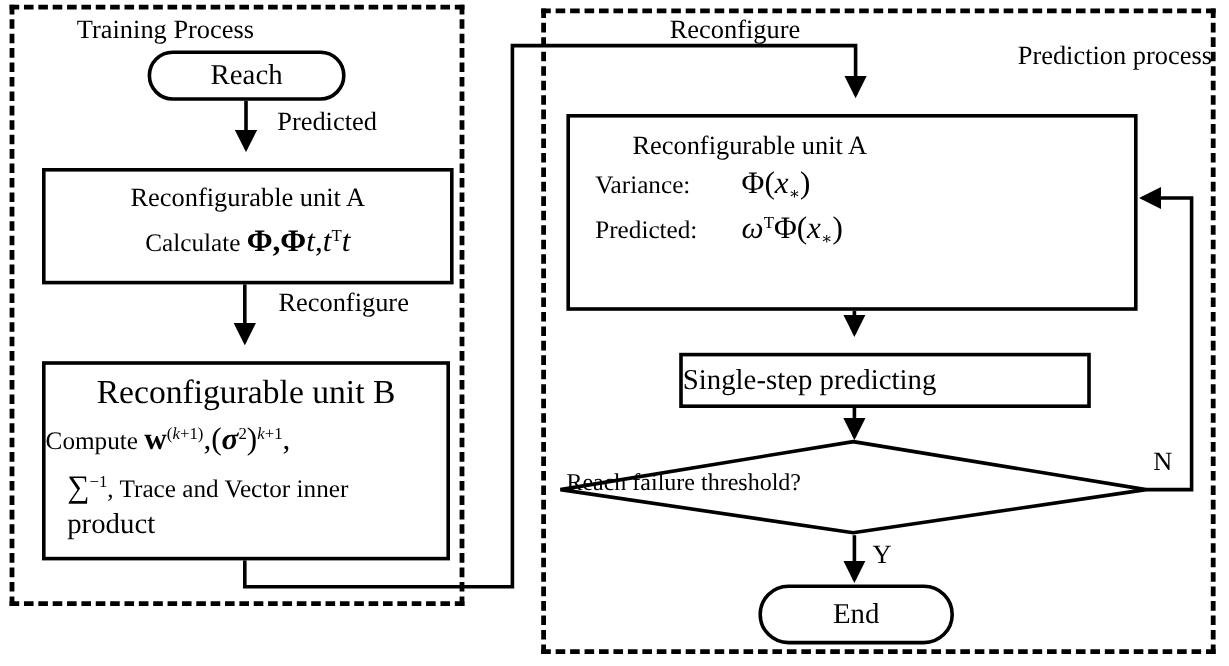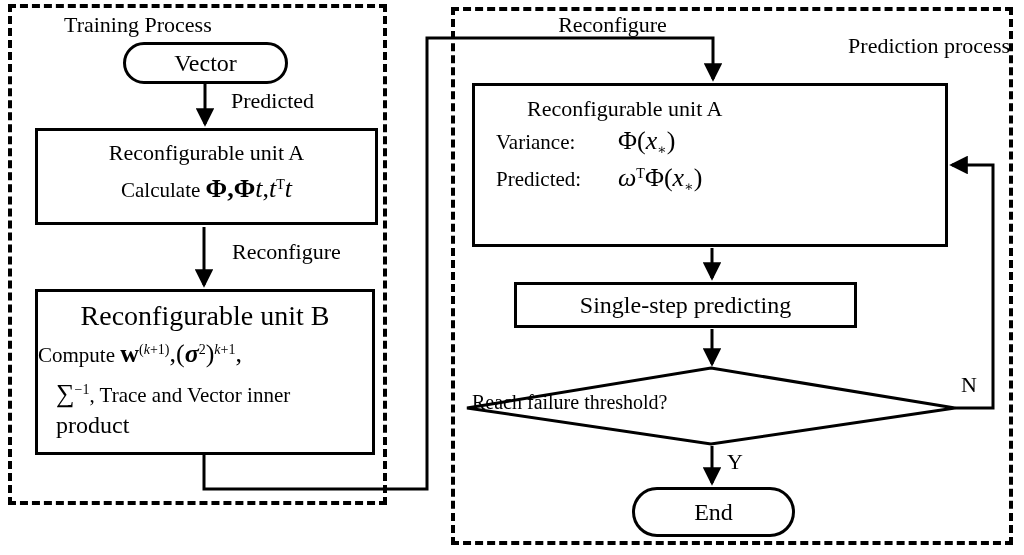--- a/index.html
+++ b/index.html
@@ -6,21 +6,21 @@
   * { margin:0; padding:0; box-sizing:border-box; }
   body { background:#fff; }
   .canvas {
     position:relative; width:1024px; height:555px;
     background:var(--paper); color:var(--ink);
     font-family:"Liberation Serif","DejaVu Serif",serif;
     overflow:hidden;
   }
   .abs { position:absolute; }
   .dash { border:4px dashed var(--ink); background:transparent; }
-  .box  { border:3px solid var(--ink); background:var(--paper); }
+  .box  { border:3px solid var(--ink); background:var(--paper);margin-top:12px; }
   .oval { border:3px solid var(--ink); border-radius:28px; background:var(--paper);
           display:flex; align-items:center; justify-content:center; font-size:24px; }
   .lbl  { font-size:22px; white-space:nowrap; }
 
   .wires { position:absolute; left:0; top:0; width:1024px; height:555px; }
 
   
   #train-region { left:8px; top:4px; width:379px; height:501px; }
   #pred-region  { left:451px; top:7px; width:562px; height:538px; }
   #lbl-training   { left:64px;  top:12px; }
@@ -43,22 +43,22 @@
   #train-unit-b .title { margin-top:8px; text-align:center; font-size:28px; }
   #train-unit-b .l1 { margin-top:0; text-align:left; font-size:21px; line-height:44px; }
   #train-unit-b .l2 { padding-left:18px; font-size:21px; line-height:34px; }
   #train-unit-b .l3 { padding-left:18px; font-size:24px; line-height:26px; }
 
   #pred-unit-a { left:472px; top:83px; width:476px; height:164px; }
   #pred-unit-a .title { margin-top:10px; padding-left:52px; font-size:22px; }
   .pa-row { padding-left:21px; font-size:21px; height:37px; line-height:37px; white-space:nowrap; }
   .pa-label { display:inline-block; width:122px; }
 
-  #single-step { left:514px; top:282px; width:343px; height:46px;
-                 display:flex; align-items:center; justify-content:center; font-size:24px; }
+  #single-step { left:566px; top:282px; width:343px; height:46px;
+                 display:flex; align-items:center; font-size:24px; }
   #decision-label { left:472px; top:391px; width:480px; text-align:left; font-size:20px; }
 
   
   .mth { font-size:26px; }
   .it  { font-style:italic; }
   .bd  { font-weight:bold; }
   sup, sub { font-size:14px; line-height:0; }
   sup { vertical-align:8px; }
   sub { vertical-align:-5px; }
   .stk { margin-left:-12px; }
@@ -90,21 +90,21 @@
   <div class="abs lbl" id="lbl-prediction">Prediction process</div>
   <div class="abs lbl" id="lbl-training">Training Process</div>
 
   <div class="abs lbl" id="lbl-initialize">Predicted</div>
   <div class="abs lbl" id="lbl-reconf-left">Reconfigure</div>
   <div class="abs lbl" id="lbl-reconf-right">Reconfigure</div>
   <div class="abs lbl" id="lbl-n">N</div>
   <div class="abs lbl" id="lbl-y">Y</div>
 
   <div class="abs oval" id="start-oval">
-    <span>Vector</span>
+    <span>Reach</span>
   </div>
   <div class="abs oval" id="end-oval">
     <span>End</span>
   </div>
 
   <div class="abs box" id="train-unit-a">
     <div class="title">Reconfigurable unit A</div>
     <div class="frm"><span>Calculate </span><span class="bd mth">Φ</span><span class="bd mth">,</span><span class="bd mth">Φ</span><span class="it mth">t</span><span class="mth">,</span><span class="it mth">t</span><sup>T</sup><span class="it mth">t</span></div>
   </div>
 

